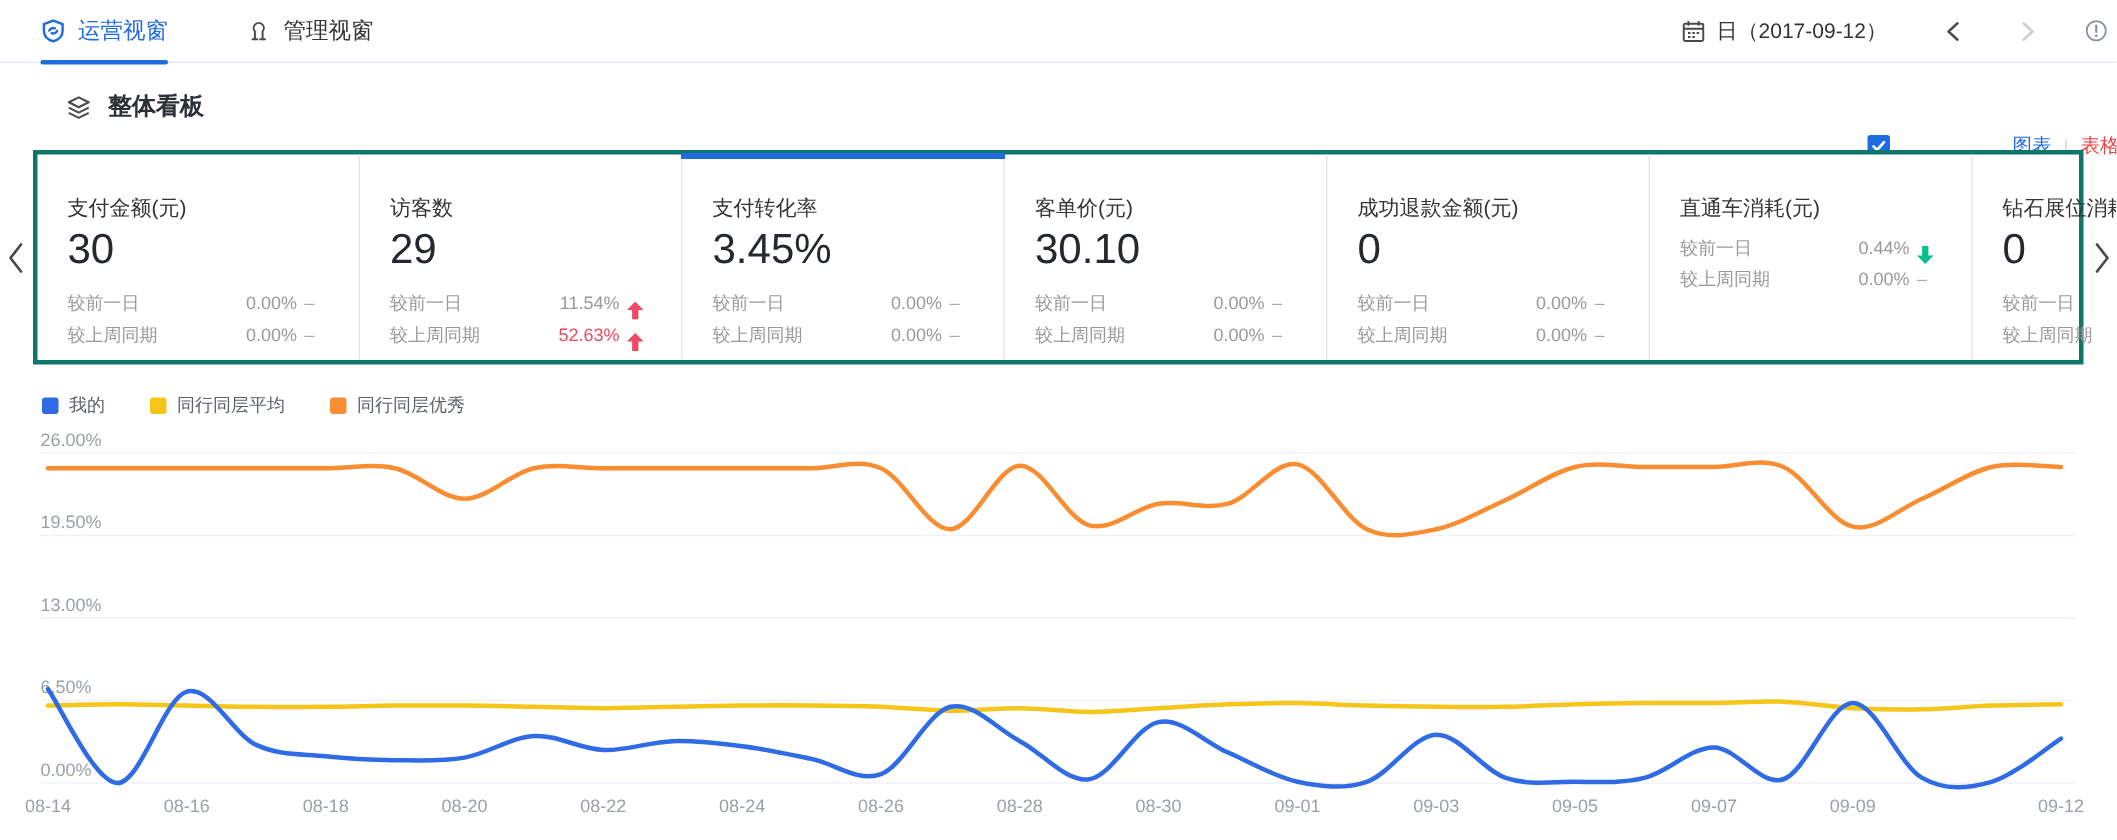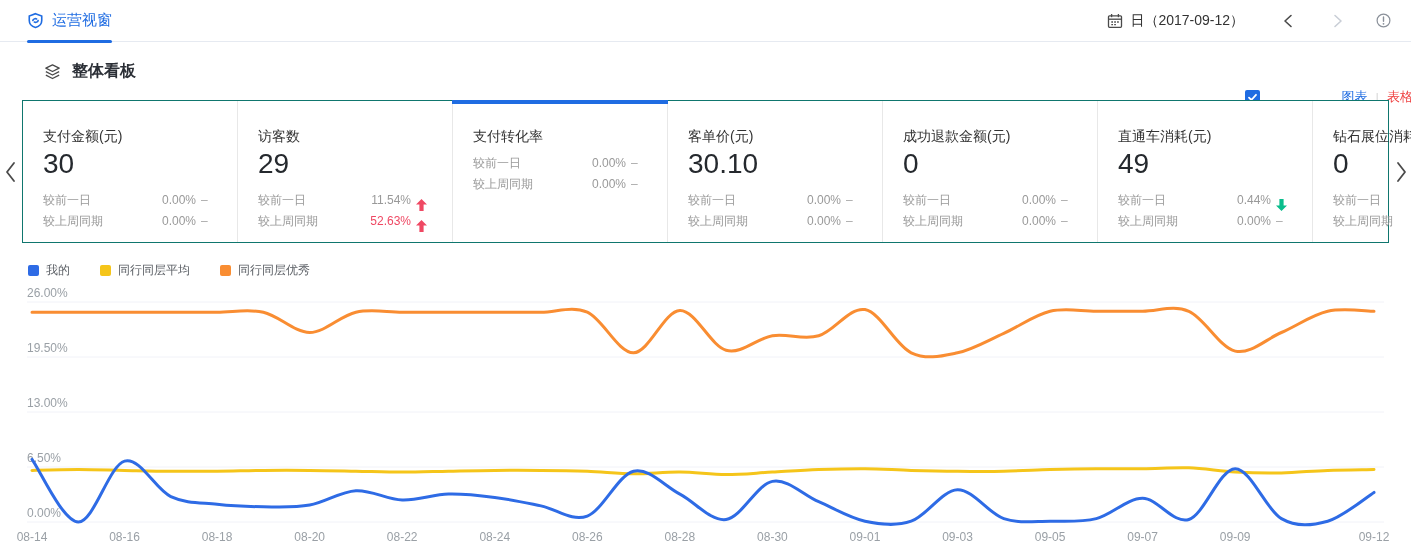--- a/index.html
+++ b/index.html
@@ -10,40 +10,40 @@
   
   .topbar { position:absolute; left:0; top:0; width:1411px; height:42px;
     border-bottom:1px solid #e6eaf1; background:#fff; display:flex; align-items:center; }
   .tabs { display:flex; align-items:flex-start; height:42px; padding-left:27px; }
   .tab { position:relative; display:flex; align-items:center; height:42px; margin-right:52px;
     font-size:15px; color:#333; cursor:pointer; }
   .tab .ticon { margin-right:8px; display:inline-flex; }
   .tab.active { color:var(--accent); font-weight:500; }
   .tab.active::after { content:""; position:absolute; left:0; right:0; bottom:-1px; height:3px;
     background:var(--accent); border-radius:2px; }
-  .topbar-right { margin-left:auto; display:flex; align-items:center; padding-right:20px; }
+  .topbar-right { margin-left:auto; display:flex; align-items:center; padding-right:6px; }
   .date-label { font-size:14px; color:#333; margin-left:7px; font-weight:500; }
   .nav-chev { margin-left:38px; display:inline-flex; cursor:pointer; }
   .info-btn { margin-left:32px; display:inline-flex; cursor:pointer; }
 
   
   .board-head { position:absolute; left:16px; top:42px; width:1411px; height:56px; }
   .board-title-wrap { position:absolute; left:27px; top:19px; display:flex; align-items:center; }
   .board-title { font-size:16px; font-weight:700; color:#2b2f36; margin-left:10px; }
   .board-tools { position:absolute; right:14px; top:22px; display:flex; align-items:center; font-size:13px; }
   .cbx { width:15px; height:15px; border-radius:2px; background:var(--accent); display:inline-flex;
     align-items:center; justify-content:center; cursor:pointer; }
   .cbx-label { margin-left:8px; color:#333;margin-top:48px; }
   .view-chart { margin-left:22px; color:var(--accent); cursor:pointer; }
   .view-sep { margin:0 8px; color:#d8d8d8; }
   .view-table { color:#ef4444; cursor:pointer; }
 
   
   .cards { position:absolute; left:22px; top:100px; width:1367px; height:143px;
-    border:1px solid #0f766e; display:flex; background:#fff; }
+    border:3px solid #0f766e; display:flex; background:#fff; }
   .card { position:relative; flex:1 1 0; border-right:1px solid #e8e8e8; padding:26px 22px 0 20px; cursor:pointer; }
   .card:last-child { border-right:none; }
   .card .selbar { display:none; }
   .card.selected .selbar { display:block; position:absolute; left:-1px; right:-1px; top:-1px; height:4px;
     background:var(--accent); }
   .card-title { font-size:14px; color:#333; line-height:18px; white-space:nowrap; }
   .card-value { font-size:28px; color:#25292e; line-height:36px; font-weight:500; margin-top:1px; }
   .card-rows { margin-top:8px; }
   .crow { display:flex; align-items:flex-end; font-size:12px; color:#999; line-height:21px; width:172px; }
   .crow-val { margin-left:auto; }
@@ -74,20 +74,32 @@
           <span class="ticon">
             <svg width="17" height="17" viewBox="0 0 18 18">
               <g fill="none" stroke="#1f6ce2" stroke-width="1.7" stroke-linecap="round">
                 <path d="M9 1.8 L15.6 4.3 V9 C15.6 12.7 13 15.3 9 16.4 C5 15.3 2.4 12.7 2.4 9 V4.3 Z"></path>
                 <path d="M6.2 8.9 C6.8 7.4 8.6 6.6 10.2 7.3"></path>
                 <path d="M11.8 9.1 C11.2 10.6 9.4 11.4 7.8 10.7"></path>
               </g>
             </svg>
           </span>
           <span>运营视窗</span>
+        </div>
+        <div class="tab">
+          <span class="ticon">
+            <svg width="17" height="17" viewBox="0 0 18 18">
+              <g fill="none" stroke="#4a4a4a" stroke-width="1.4" stroke-linecap="round">
+                <path d="M6.3 15 L6.3 9.5 A3.6 3.6 0 1 1 11.7 9.5 L11.7 15"></path>
+                <line x1="4.6" y1="15" x2="8" y2="15"></line>
+                <line x1="10" y1="15" x2="13.4" y2="15"></line>
+              </g>
+            </svg>
+          </span>
+          <span>管理视窗</span>
         </div>
       </div>
     <div class="topbar-right">
       <span style="display:inline-flex;">
         <svg width="16" height="16" viewBox="0 0 16 16">
             <g fill="none" stroke="#4a4a4a" stroke-width="1.3">
           <rect x="1.5" y="2.8" width="13" height="11.5" rx="1"></rect>
           <line x1="4.6" y1="1" x2="4.6" y2="4.2"></line>
               <line x1="11.4" y1="1" x2="11.4" y2="4.2"></line>
           <line x1="1.5" y1="6.2" x2="14.5" y2="6.2"></line>
@@ -189,20 +201,21 @@
               <svg width="11" height="12" viewBox="0 0 11 12">
                 <path d="M5.5 0 L11 5.6 H7.6 V12 H3.4 V5.6 H0 Z" fill="#ef4863"></path>
               </svg>
             </span>
           </div>
         </div>
   </div>
       <div class="card selected">
     <div class="selbar"></div>
     <div class="card-title">支付转化率</div>
+    <div class="card-value">3.45%</div>
     <div class="card-rows">
           <div class="crow">
             <span>较前一日</span>
             <span class="crow-val">0.00%</span>
             <span class="trend">
               <span class="dash">–</span>
             </span>
           </div>
           <div class="crow">
             <span>较上周同期</span>
@@ -251,21 +264,20 @@
             <span class="crow-val">0.00%</span>
             <span class="trend">
               <span class="dash">–</span>
             </span>
           </div>
         </div>
   </div>
       <div class="card">
 
     <div class="card-title">直通车消耗(元)</div>
-    <div class="card-value">49</div>
     <div class="card-rows">
           <div class="crow">
             <span>较前一日</span>
             <span class="crow-val">0.44%</span>
             <span class="trend">
               <svg width="11" height="12" viewBox="0 0 11 12">
                 <path d="M5.5 12 L0 6.4 H3.4 V0 H7.6 V6.4 H11 Z" fill="#09bd8c"></path>
               </svg>
             </span>
           </div>

